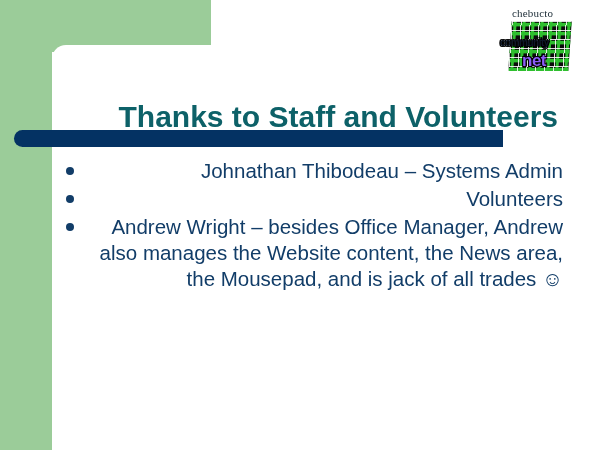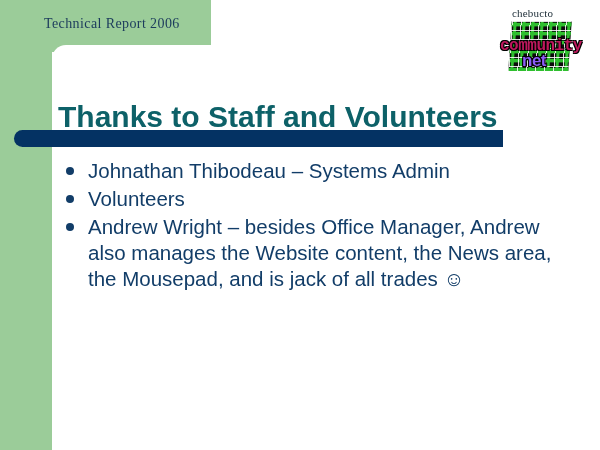--- a/index.html
+++ b/index.html
@@ -101,24 +101,24 @@
     position: absolute;
     left: 0; top: 0; right: 0; bottom: 0;
     background-image:
       repeating-linear-gradient(to right, rgba(255,255,255,0.85) 0 1px, rgba(0,0,0,0) 1px 9px),
       repeating-linear-gradient(to bottom, rgba(255,255,255,0.85) 0 1px, rgba(0,0,0,0) 1px 9px);
   }
   .logo-word-community {
     position: absolute;
     left: 2px;
     top: 30px;
-    font-family: Liberation Mono, monospace;
+    font-family: Liberation Sans, sans-serif;
     font-weight: bold;
-    font-size: 16px;
-    color: #be185d;
+    font-size: 10px;
+    color: #0f172a;
     letter-spacing: -0.5px;
     text-shadow:
       -1px -1px 0 #000, 1px -1px 0 #000,
       -1px  1px 0 #000, 1px  1px 0 #000;
   }
   .logo-word-net {
     position: absolute;
     left: 24px;
     top: 44px;
     font-family: "Liberation Sans", sans-serif;
@@ -136,20 +136,21 @@
     position: absolute;
     left: 58px;
     top: 80px;
     width: 500px;
     font-family: "Liberation Sans", sans-serif;
     font-weight: bold;
     font-size: 30px;
     line-height: 34px;
     color: #0d6168;
     white-space: nowrap;
+    text-align: right;
   }
 
   
   .divider-bar {
     position: absolute;
     left: 14px;
     top: 130px;
     width: 489px;
     height: 17px;
     background: #043263;
@@ -168,20 +169,21 @@
     list-style: none;
   }
   .bullet-item {
     position: relative;
     padding-left: 30px;
     margin: 0 0 2px 0;
     font-family: "Liberation Sans", sans-serif;
     font-size: 20.5px;
     line-height: 26px;
     color: #123d68;
+    text-align: right;
   }
   .bullet-marker {
     position: absolute;
     left: 8px;
     top: 9px;
     width: 8px;
     height: 8px;
     background: #123d68;
     border-radius: 50%;
   }
@@ -192,21 +194,20 @@
 </head>
 <body>
 
 <div id="slide">
 
   <div class="green-sidebar"></div>
   <div class="green-topband"></div>
 
   <div class="content-panel"></div>
 
-  <div class="report-label">Technical Report 2006</div>
 
   <div class="logo">
     <div class="logo-grid"></div>
     <div class="logo-wordmark-top">chebucto</div>
     <div class="logo-word-community">community</div>
     <div class="logo-word-net">net</div>
   </div>
 
   <h1 class="slide-title">Thanks to Staff and Volunteers</h1>
 

